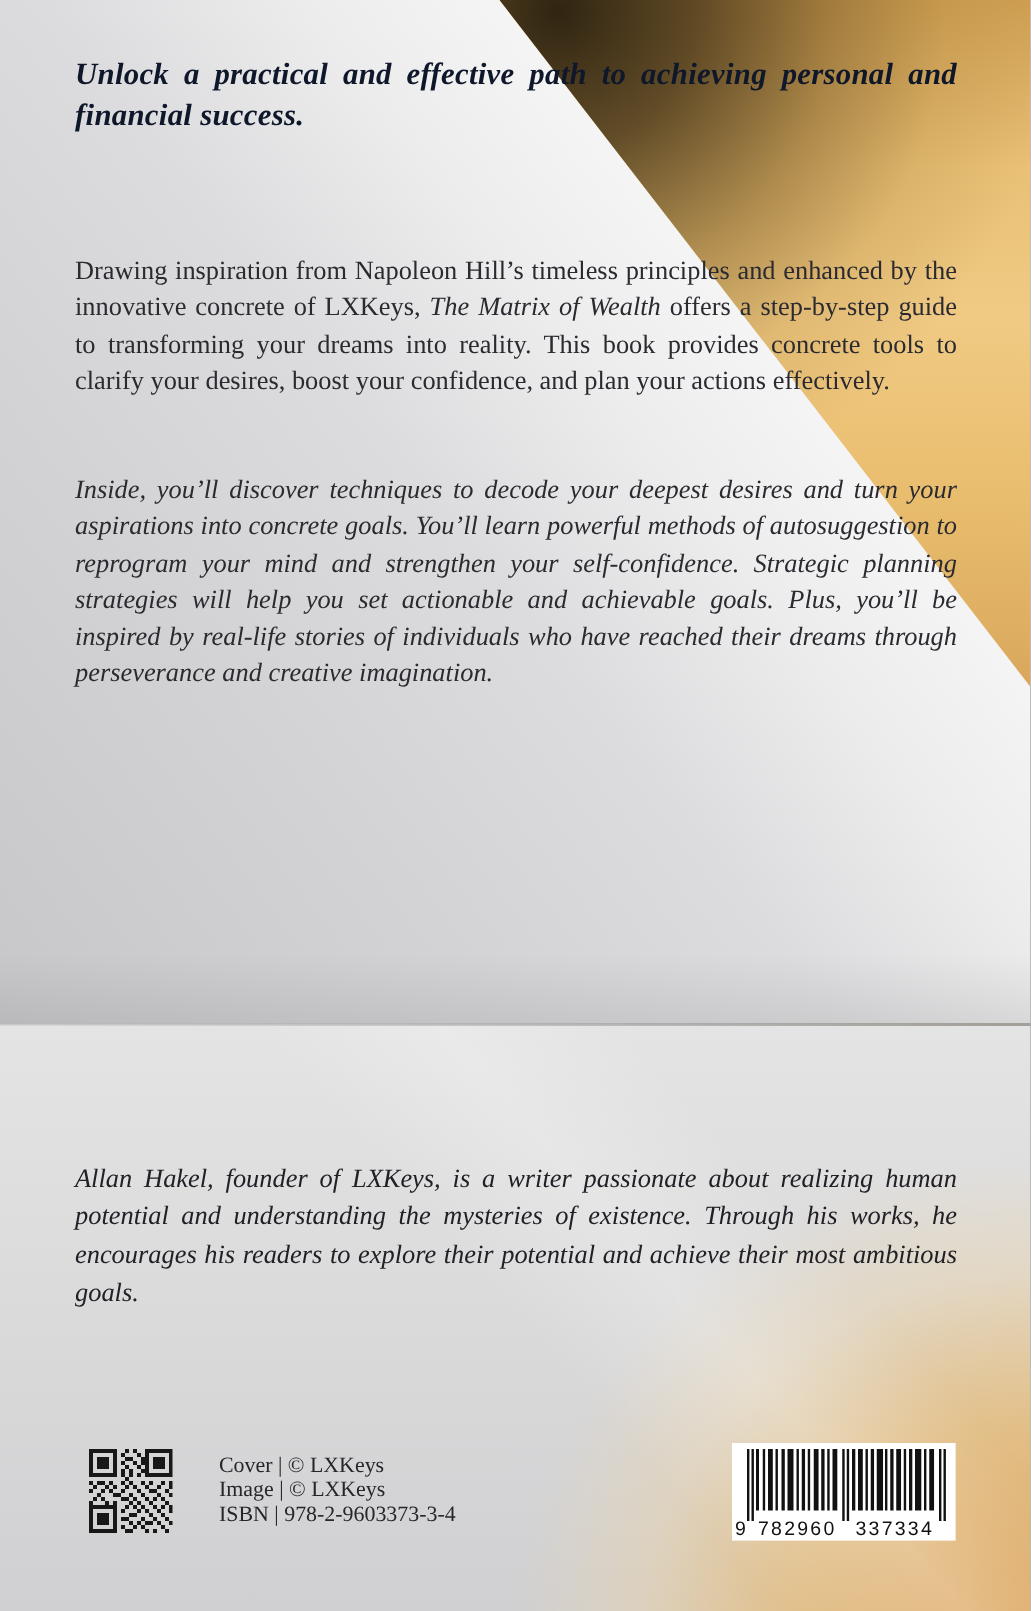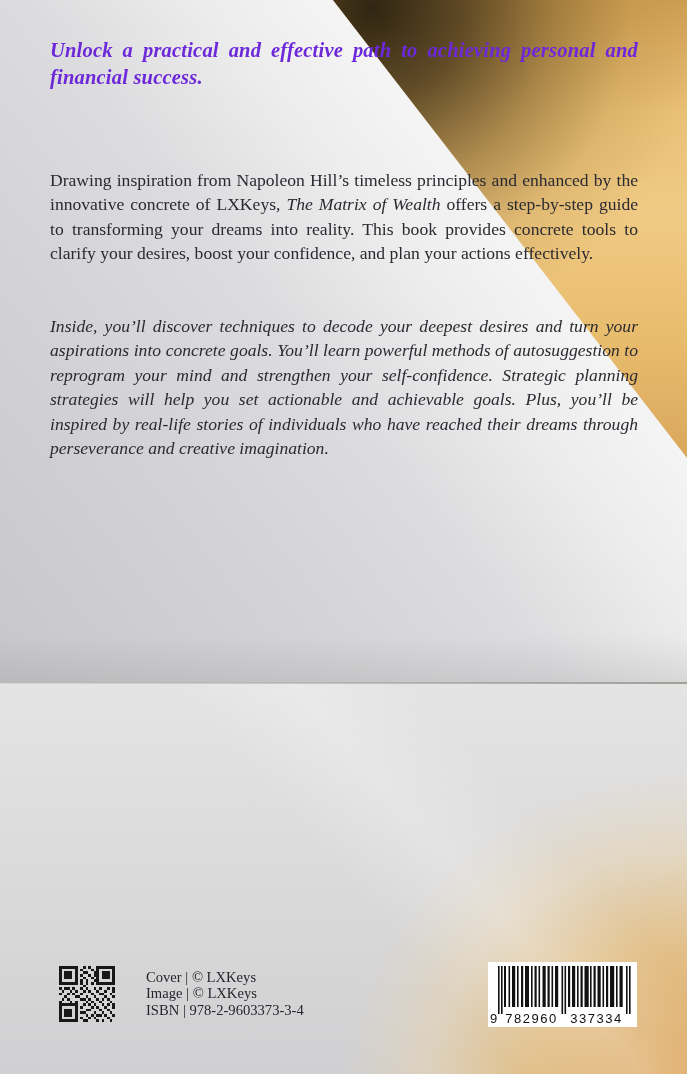--- a/index.html
+++ b/index.html
@@ -35,21 +35,21 @@
       linear-gradient(48deg, rgba(255,255,255,0) 50%, rgba(255,255,255,0.22) 62%, rgba(255,255,255,0) 74%),
       radial-gradient(ellipse 430px 400px at 101% 106%,
         rgba(221,158,78,0.92) 0%, rgba(231,185,112,0.75) 38%,
         rgba(238,210,160,0.40) 62%, rgba(242,226,200,0) 82%),
       linear-gradient(to bottom,#e4e4e5 0%,#dbdbdc 45%,#d0d0d2 100%);
   }
   
   .tblock{position:absolute;left:50px;width:588px;margin:0;text-align:justify;}
   .headline{
     top:37px;font-size:20.5px;line-height:27px;font-weight:bold;font-style:italic;
-    color:#6d28d9;letter-spacing:0.2px;
+    color:#0f172a;letter-spacing:0.2px;
   }
   .para{font-size:17.6px;line-height:24.4px;color:#2a2a30;}
   .p1{top:168px;}
   .p2{top:314px;font-style:italic;}
   .cta{top:541px;font-size:20px;line-height:28.5px;font-weight:bold;color:#15151b;}
   .bio{top:773px;font-size:17.6px;line-height:25.4px;font-style:italic;color:#202026;}
   
   .qr{position:absolute;left:59px;top:966px;width:56px;height:56px;}
   .qr svg{display:block;width:100%;height:100%;}
   .credits{
@@ -71,20 +71,21 @@
   <div class="seam"></div>
   <div class="bg-bottom"></div>
 
   <p class="tblock headline">Unlock a practical and effective path to achieving personal and financial success.</p>
 
   <p class="tblock para p1"><span>Drawing inspiration from Napoleon Hill’s timeless principles and enhanced by the innovative concrete of LXKeys, </span><i>The Matrix of Wealth</i><span> offers a step-by-step guide to transforming your dreams into reality. This book provides concrete tools to clarify your desires, boost your confidence, and plan your actions effectively.</span></p>
 
   <p class="tblock para p2">Inside, you’ll discover techniques to decode your deepest desires and turn your aspirations into concrete goals. You’ll learn powerful methods of autosuggestion to reprogram your mind and strengthen your self-confidence. Strategic planning strategies will help you set actionable and achievable goals. Plus, you’ll be inspired by real-life stories of individuals who have reached their dreams through perseverance and creative imagination.</p>
 
 
+  <p class="tblock bio">Allan Hakel, founder of LXKeys, is a writer passionate about realizing human potential and understanding the mysteries of existence. Through his works, he encourages his readers to explore their potential and achieve their most ambitious goals.</p>
 
   <div class="qr">
     <svg viewBox="0 0 21 21" shape-rendering="crispEdges" fill="#181818" xmlns="http://www.w3.org/2000/svg">
       <g>
         <path d="M0 0h7v1H0zM0 1h1v5H0zM6 1h1v5H6zM0 6h7v1H0z"></path>
           <path d="M2 2h3v3H2z"></path>
       </g>
       <g transform="translate(14 0)">
         <path d="M0 0h7v1H0zM0 1h1v5H0zM6 1h1v5H6zM0 6h7v1H0z"></path>
           <path d="M2 2h3v3H2z"></path>

